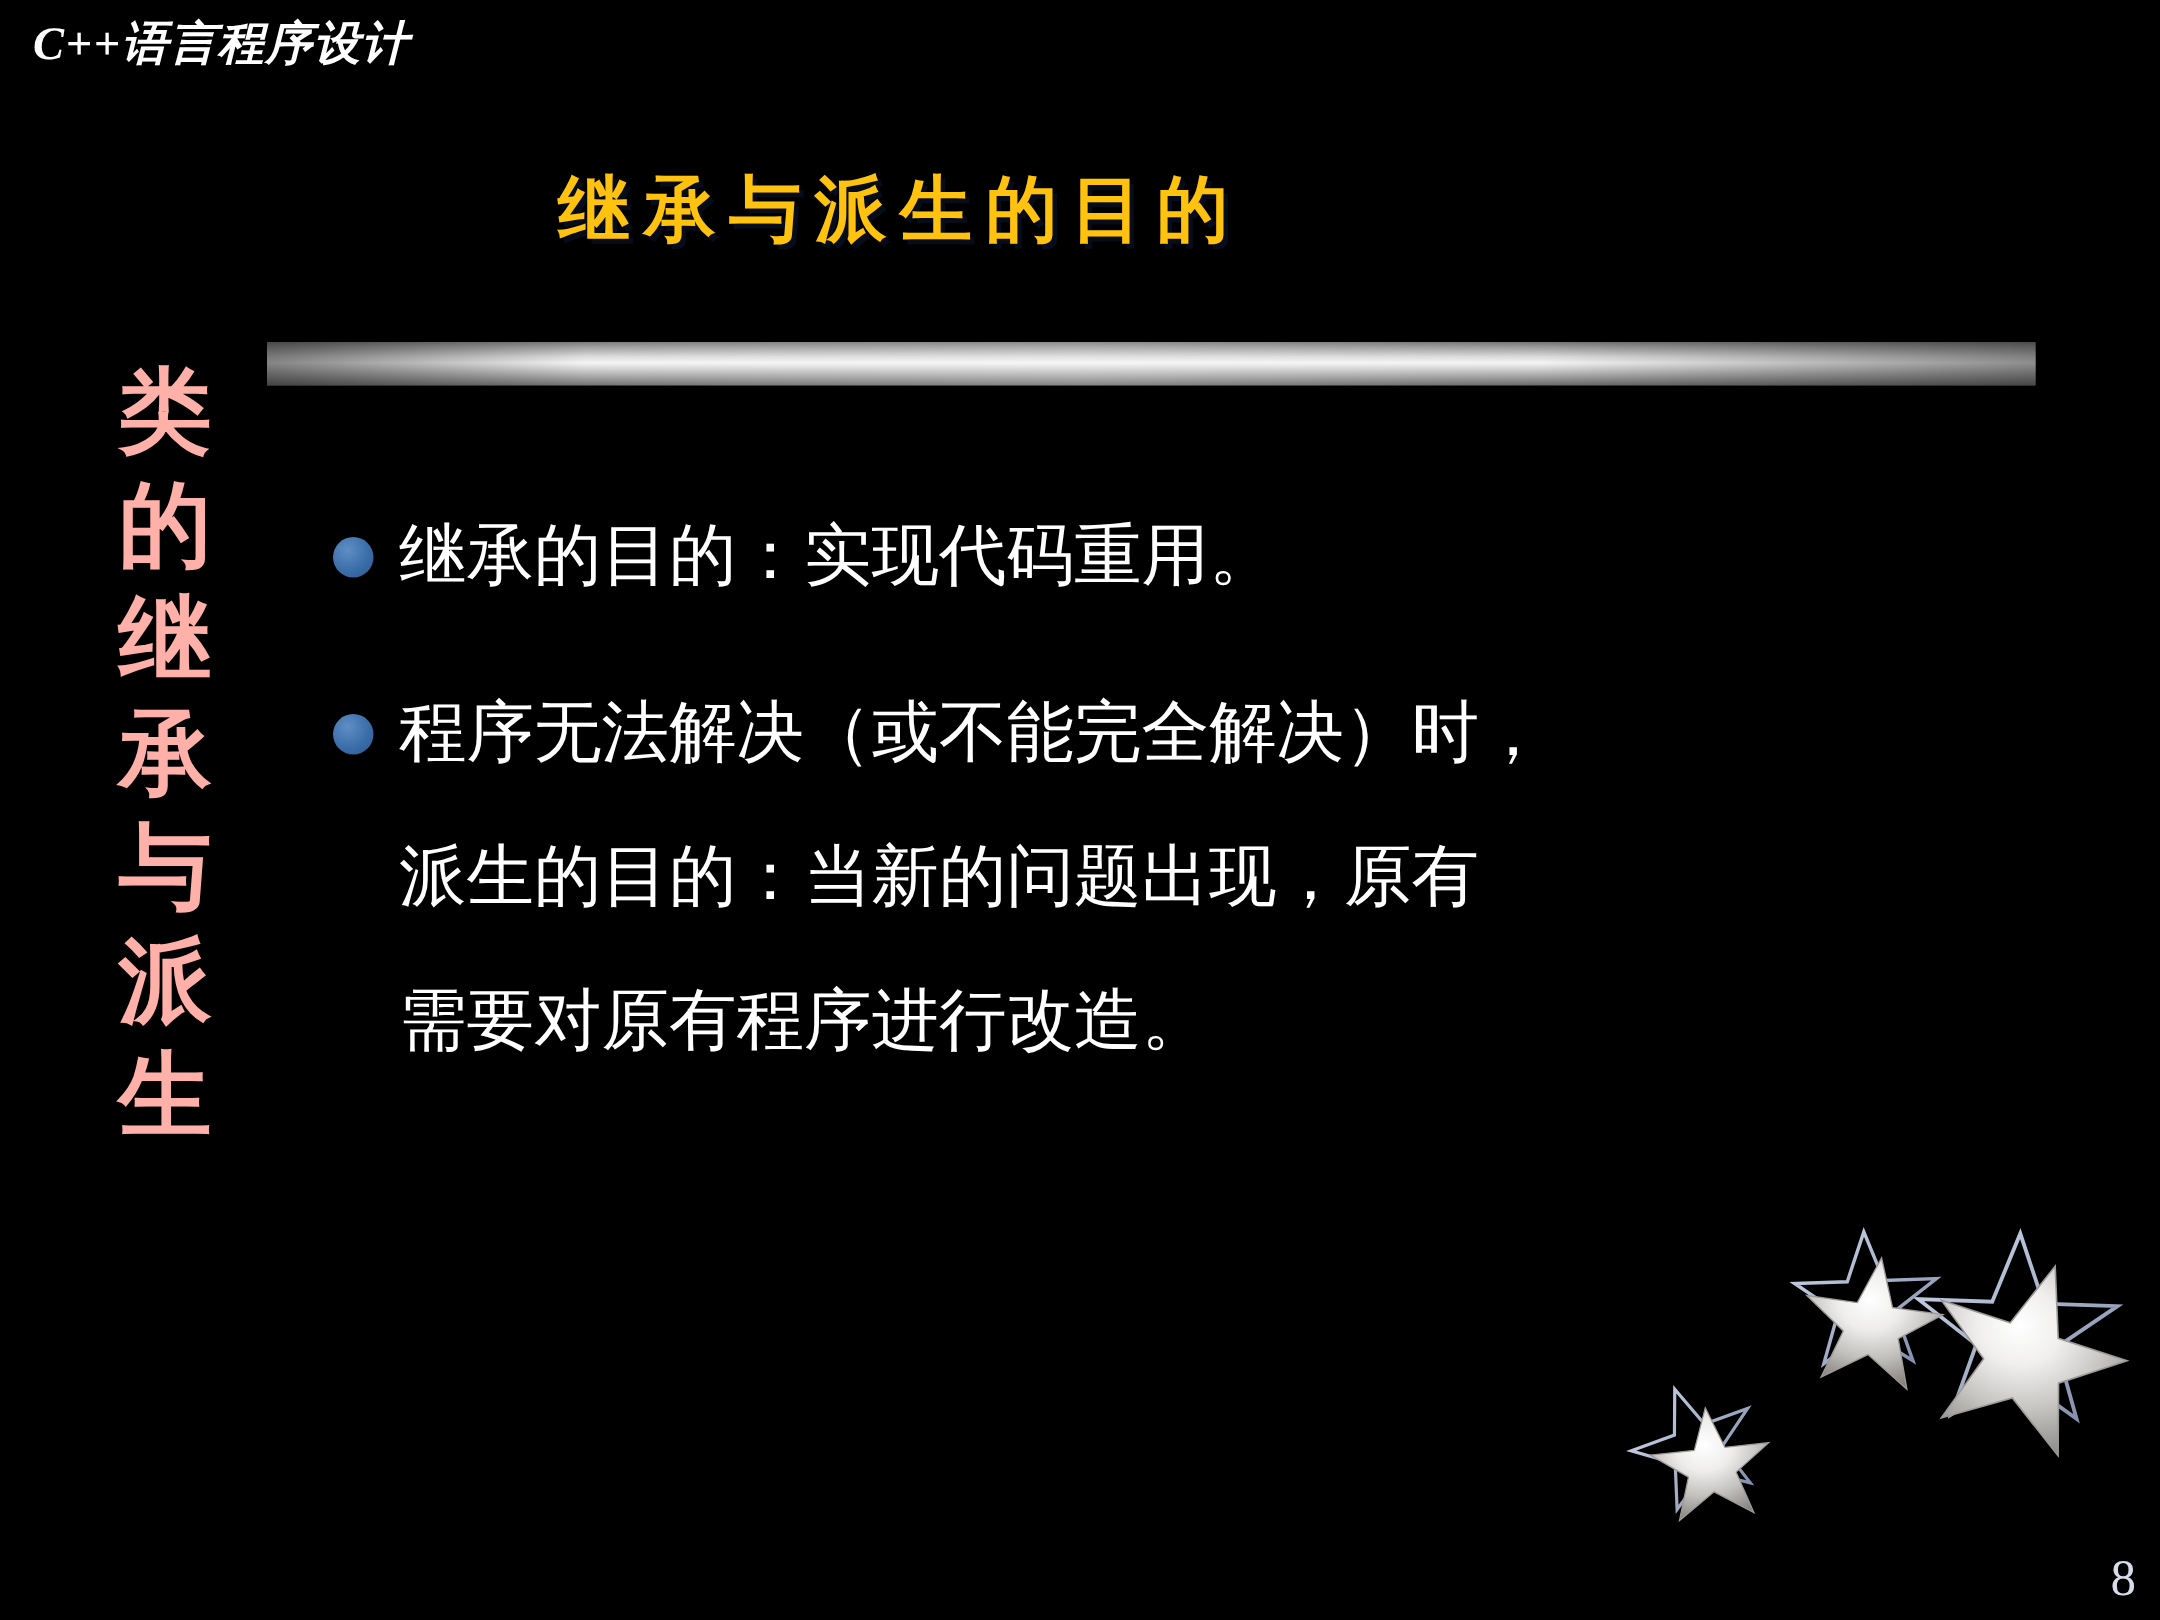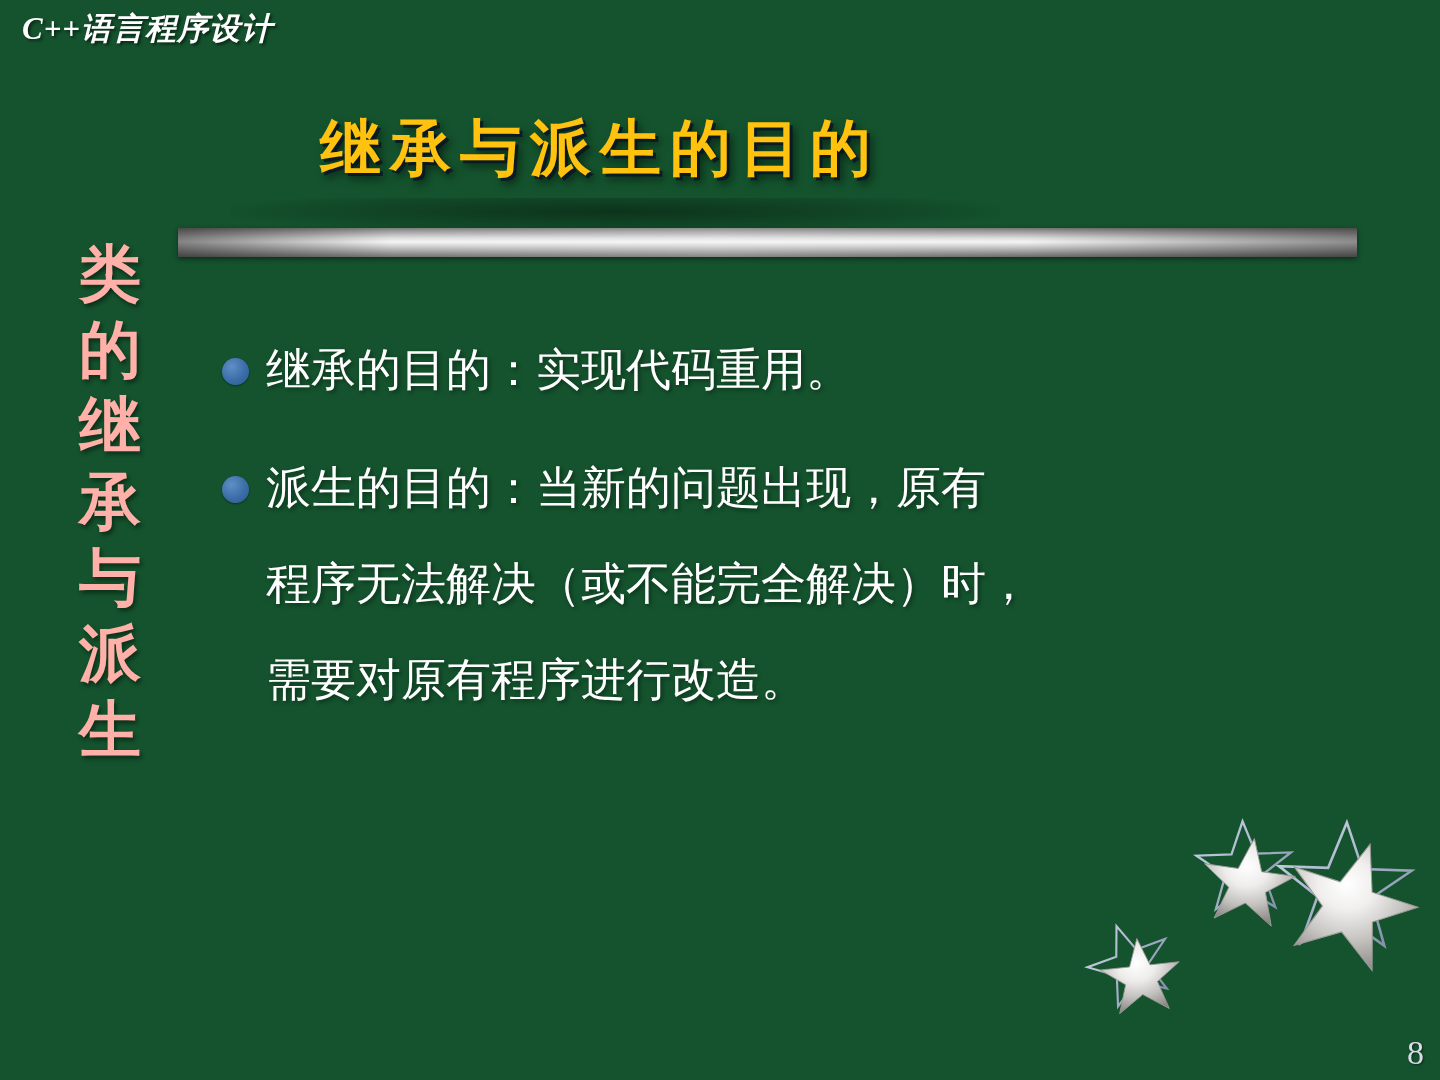--- a/index.html
+++ b/index.html
@@ -5,21 +5,21 @@
 <style>
   html, body {
     margin: 0;
     padding: 0;
     background: #16203a;
   }
   .slide {
     position: relative;
     width: 1440px;
     height: 1080px;
-    background: #14532d;
+    background: #000000;
     overflow: hidden;
     font-family: "Liberation Serif", "DejaVu Serif", serif;
     -webkit-font-smoothing: antialiased;
   }
 
   
   .header-label {
     position: absolute;
     left: 22px;
     top: 8px;
@@ -35,21 +35,21 @@
 
   
   .title {
     position: absolute;
     left: 0;
     top: 108px;
     width: 1200px;
     text-align: center;
     font-family: "DejaVu Sans", "Liberation Sans", sans-serif;
     font-weight: 700;
-    font-size: 61px;
+    font-size: 48px;
     letter-spacing: 9px;
     color: #ffc20e;
     text-shadow:
        3px 3px 0 rgba(10,16,36,0.75),
        5px 6px 9px rgba(0,0,0,0.55);
     white-space: nowrap;
   }
 
   
   .divider {
@@ -193,22 +193,22 @@
     <div class="bullet-row">
       <div class="dot"></div>
       <div class="btext">
         <span class="ln">继承的目的：实现代码重用。</span>
       </div>
     </div>
 
     <div class="bullet-row">
       <div class="dot"></div>
       <div class="btext">
+        <span class="ln">程序无法解决（或不能完全解决）时，</span>
         <span class="ln">派生的目的：当新的问题出现，原有</span>
-        <span class="ln">程序无法解决（或不能完全解决）时，</span>
         <span class="ln">需要对原有程序进行改造。</span>
       </div>
     </div>
 
   </div>
 
   <div class="stars">
     <svg width="384" height="240" viewBox="0 0 384 240" xmlns="http://www.w3.org/2000/svg">
       <defs>
         <radialGradient id="starMetal" cx="42%" cy="38%" r="72%">

